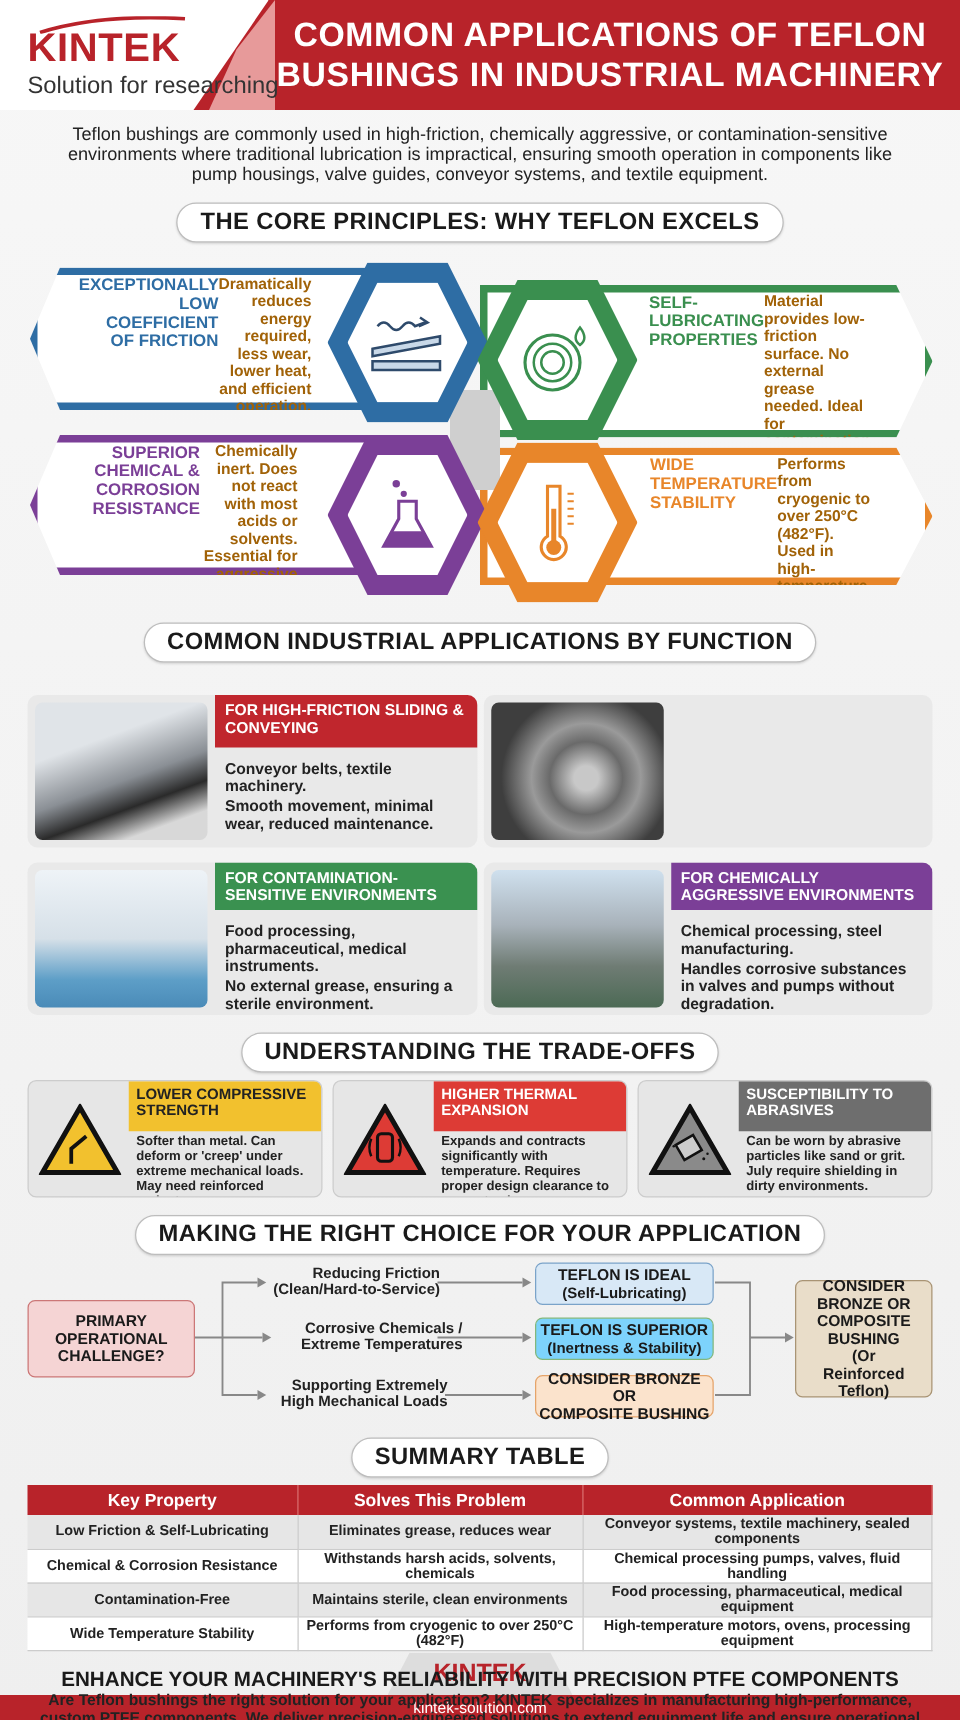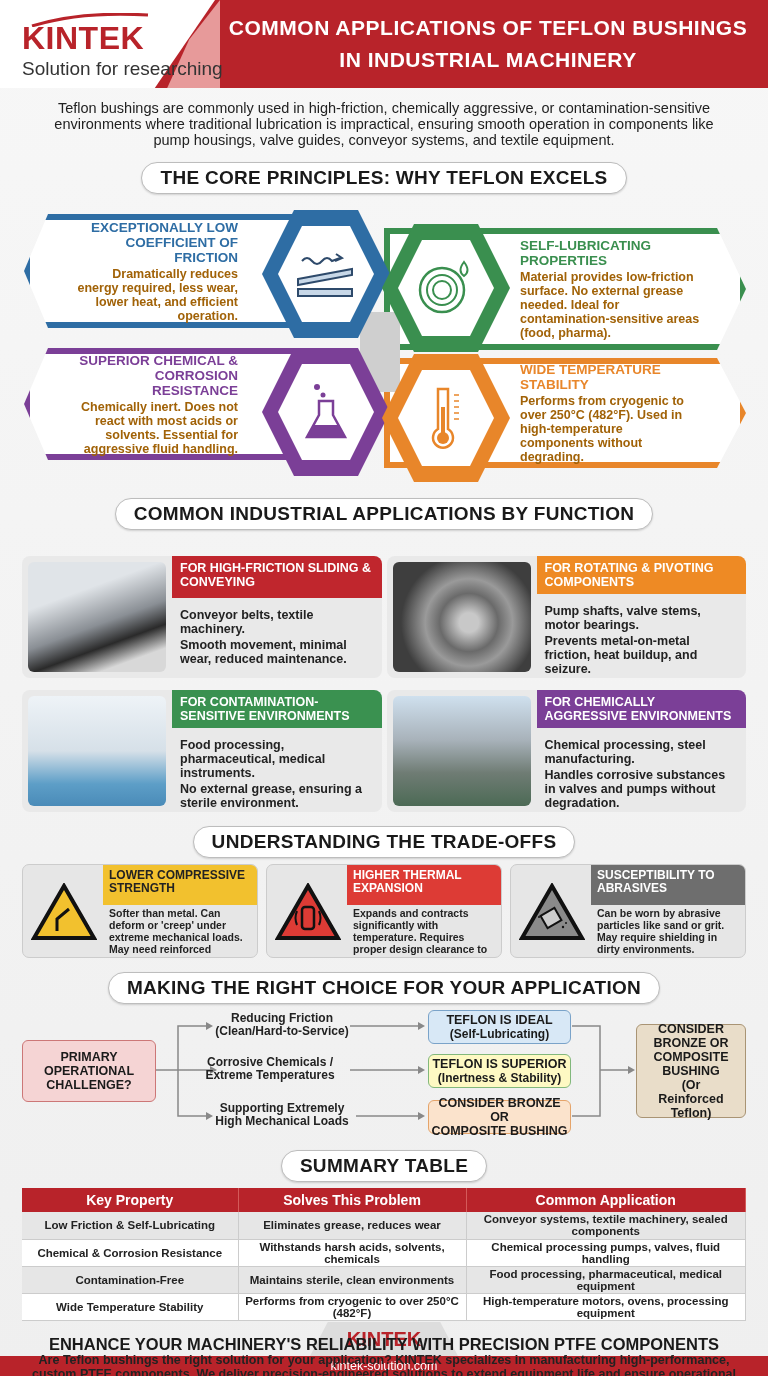--- a/index.html
+++ b/index.html
@@ -8,26 +8,26 @@
  radial-gradient(circle at 0 480px,transparent 40px,rgba(0,0,0,0) 41px),
  linear-gradient(#f7f7f7,#efefef);z-index:0}
 .wrap{position:relative;z-index:1}
 
 .header{height:88px;position:relative;background:#b8232a;overflow:hidden}
 .header .logo-panel{position:absolute;left:0;top:0;width:215px;height:88px;background:#fff;clip-path:polygon(0 0,100% 0,72% 100%,0 100%)}
 .header .logo-panel2{position:absolute;left:0;top:0;width:220px;height:88px;background:#e79a9a;clip-path:polygon(86% 45%,100% 0,100% 100%,76% 100%)}
 .logo{position:absolute;left:22px;top:22px}
 .logo .wordmark{font-weight:bold;font-size:32px;color:#b8232a;letter-spacing:0.5px;line-height:1}
 .logo .tag{font-size:19px;color:#333;margin-top:4px}
-.header h1{position:absolute;left:218px;right:10px;top:12px;color:#fff;font-size:21px;font-weight:bold;line-height:32px;text-align:center;letter-spacing:0.5px}
+.header h1{position:absolute;left:218px;right:10px;top:12px;color:#fff;font-size:27px;font-weight:bold;line-height:32px;text-align:center;letter-spacing:0.5px}
 .intro{padding:12px 40px 0;text-align:center;font-size:14.5px;line-height:16px;color:#222}
 .section-title{display:block;margin:0 auto;width:max-content;padding:4px 18px;border:1.5px solid #bdbdbd;border-radius:16px;background:#fff;font-weight:bold;font-size:19px;letter-spacing:0.3px;box-shadow:0 1px 2px rgba(0,0,0,.15)}
 
 .principles{position:relative;height:290px;margin-top:8px}
-.pcard{position:absolute;background:#fff;border:6px solid;display:flex;flex-direction:column;justify-content:center}
+.pcard{position:absolute;background:#fff;border:6px solid;display:flex;justify-content:center}
 .pcard h3{font-size:13.5px;font-weight:bold;line-height:15px;margin-bottom:2px}
 .pcard p{font-size:12.5px;font-weight:bold;line-height:14px;color:#a16207}
 .pcard.left{text-align:right;padding:0 80px 0 44px;clip-path:polygon(8% 0,100% 0,100% 100%,8% 100%,0 50%)}
 .pcard.right{text-align:left;padding:0 40px 0 130px;clip-path:polygon(0 0,92% 0,100% 50%,92% 100%,0 100%)}
 .hex{position:absolute;width:128px;height:128px;clip-path:polygon(25% 0,75% 0,100% 50%,75% 100%,25% 100%,0 50%);display:flex;align-items:center;justify-content:center}
 .hex .inner{width:96px;height:96px;background:#fff;clip-path:polygon(25% 0,75% 0,100% 50%,75% 100%,25% 100%,0 50%);display:flex;align-items:center;justify-content:center}
 
 .apps{display:grid;grid-template-columns:1fr 1fr;gap:12px 5px;padding:0 22px;margin-top:26px}
 .app{position:relative;border-radius:8px;height:122px;background:#e9e9e9;overflow:hidden;display:flex}
 .app .photo{width:138px;margin:6px;border-radius:6px;flex-shrink:0}
@@ -38,21 +38,21 @@
 
 .trades{display:grid;grid-template-columns:repeat(3,1fr);gap:8px;padding:0 22px;margin-top:6px}
 .trade{height:94px;border-radius:7px;background:#e6e6e6;position:relative;overflow:hidden;border:1px solid #ccc}
 .trade .band{position:absolute;left:80px;right:0;top:0;height:40px}
 .trade h4{position:absolute;left:86px;top:4px;right:4px;font-size:12px;line-height:13px;font-weight:bold;color:#fff}
 .trade p{position:absolute;left:86px;top:42px;right:4px;font-size:10.5px;line-height:12px;font-weight:bold;color:#222}
 .trade .tri{position:absolute;left:8px;top:18px;width:66px;height:58px}
 
 .flow{position:relative;height:126px;margin-top:6px}
 .box{position:absolute;border-radius:6px;border:1.5px solid;display:flex;align-items:center;justify-content:center;text-align:center;font-weight:bold;font-size:12.5px;line-height:14px}
-.flow .lbl{position:absolute;text-align:center;font-size:12px;line-height:13px;font-weight:bold;color:#222}
+.flow .lbl{position:absolute;text-align:right;font-size:12px;line-height:13px;font-weight:bold;color:#222}
 
 table{border-collapse:collapse;width:724px;margin:6px auto 0;font-size:11.5px;font-weight:bold}
 th{background:#b8232a;color:#fff;font-size:14px;height:24px;border-right:1px solid #d45a5a}
 td{text-align:center;height:27px;border-right:1px solid #ccc;border-bottom:1px solid #ccc;color:#222}
 tr:nth-child(odd) td{background:#e6e6e6}
 tr:nth-child(even) td{background:#fff}
 .footer-cta{text-align:center;margin-top:14px}
 .footer-cta h2{font-size:16.5px;font-weight:bold;line-height:18px}
 .footer-cta p{font-size:12.5px;line-height:14px;font-weight:bold;color:#222;padding:0 22px}
 .footer-logo{position:absolute;left:0;right:0;top:1322px;height:34px;}
@@ -161,27 +161,20 @@
       <div class="content">
         <div class="app-head" style="background:#c0262d">FOR HIGH-FRICTION SLIDING &amp; CONVEYING</div>
         <div class="app-body">
             <span>Conveyor belts, textile machinery.</span>
             <span>Smooth movement, minimal wear, reduced maintenance.</span>
           </div>
       </div>
     </div>
     <div class="app">
       <div class="photo" style="background:radial-gradient(circle at 55% 55%,#c8c8c8 10%,#6a6a6a 30%,#9a9a9a 45%,#3e3e3e 70%)"></div>
-      <div class="content">
-        <div class="app-head" style="background:#ee8a24">FOR ROTATING &amp; PIVOTING COMPONENTS</div>
-        <div class="app-body">
-            <span>Pump shafts, valve stems, motor bearings.</span>
-            <span>Prevents metal-on-metal friction, heat buildup, and seizure.</span>
-          </div>
-      </div>
     </div>
     <div class="app">
       <div class="photo" style="background:linear-gradient(180deg,#eef3f7 0%,#d6e0e8 50%,#5d9ec7 80%,#4a8bb8 100%)"></div>
       <div class="content">
         <div class="app-head" style="background:#3a9150">FOR CONTAMINATION-SENSITIVE ENVIRONMENTS</div>
         <div class="app-body">
             <span>Food processing, pharmaceutical, medical instruments.</span>
             <span>No external grease, ensuring a sterile environment.</span>
           </div>
       </div>
@@ -224,21 +217,21 @@
     <div class="trade">
       <div class="band" style="background:#6e6e6e"></div>
       <svg class="tri" viewBox="0 0 66 58">
           <polygon points="33,3 63,55 3,55" fill="#8a8a8a" stroke="#111" stroke-width="4"></polygon>
           <rect x="24" y="28" width="16" height="14" transform="rotate(-30 32 35)" fill="#ccc" stroke="#111" stroke-width="2"></rect>
           <circle cx="44" cy="44" r="1.2" fill="#111"></circle>
           <circle cx="47" cy="40" r="1" fill="#111"></circle>
           <circle cx="20" cy="34" r="1" fill="#111"></circle>
         </svg>
       <h4>SUSCEPTIBILITY TO ABRASIVES</h4>
-      <p>Can be worn by abrasive particles like sand or grit. May require shielding in dirty environments.</p>
+      <p>Can be worn by abrasive particles like sand or grit. July require shielding in dirty environments.</p>
     </div>
   </div>
 
   <div style="margin-top:14px">
       <span class="section-title">MAKING THE RIGHT CHOICE FOR YOUR APPLICATION</span>
     </div>
   <div class="flow">
     <svg style="position:absolute;left:0;top:0" width="768" height="126">
       <g stroke="#888" stroke-width="1.5" fill="none">
         <line x1="155" y1="60" x2="210" y2="60"></line>
@@ -253,27 +246,27 @@
           <polygon points="206,12 213,16 206,20"></polygon>
           <polygon points="206,102 213,106 206,110"></polygon>
         <polygon points="418,12 425,16 418,20"></polygon>
           <polygon points="418,56 425,60 418,64"></polygon>
           <polygon points="418,102 425,106 418,110"></polygon>
         <polygon points="628,56 635,60 628,64"></polygon>
       </g>
     </svg>
     <div class="box" style="left:22px;top:30px;width:134px;height:62px;background:#f5d4d4;border-color:#c77">PRIMARY OPERATIONAL CHALLENGE?</div>
     <div class="lbl" style="left:212px;top:2px;width:140px">Reducing Friction (Clean/Hard-to-Service)</div>
-    <div class="lbl" style="left:200px;top:46px;width:140px">Corrosive Chemicals / Extreme Temperatures</div>
+    <div class="lbl" style="left:230px;top:46px;width:140px">Corrosive Chemicals / Extreme Temperatures</div>
     <div class="lbl" style="left:206px;top:92px;width:152px">Supporting Extremely High Mechanical Loads</div>
     <div class="box" style="left:428px;top:0;width:143px;height:34px;background:#d8e8f6;border-color:#7aa3c9;flex-direction:column">
       <span>TEFLON IS IDEAL</span>
         <span style="font-weight:bold;font-size:12px">(Self-Lubricating)</span>
     </div>
-    <div class="box" style="left:428px;top:44px;width:143px;height:34px;background:#fef9c3;border-color:#82b87c;flex-direction:column">
+    <div class="box" style="left:428px;top:44px;width:143px;height:34px;background:#7dd3fc;border-color:#82b87c;flex-direction:column">
       <span>TEFLON IS SUPERIOR</span>
         <span style="font-weight:bold;font-size:12px">(Inertness &amp; Stability)</span>
     </div>
     <div class="box" style="left:428px;top:90px;width:143px;height:34px;background:#fbe3cc;border-color:#e5a46a;flex-direction:column">
       <span>CONSIDER BRONZE OR</span>
         <span>COMPOSITE BUSHING</span>
     </div>
     <div class="box" style="left:636px;top:14px;width:110px;height:94px;background:#e9ddc9;border-color:#a99474;padding:21px">CONSIDER BRONZE OR COMPOSITE BUSHING (Or Reinforced Teflon)</div>
   </div>
 

